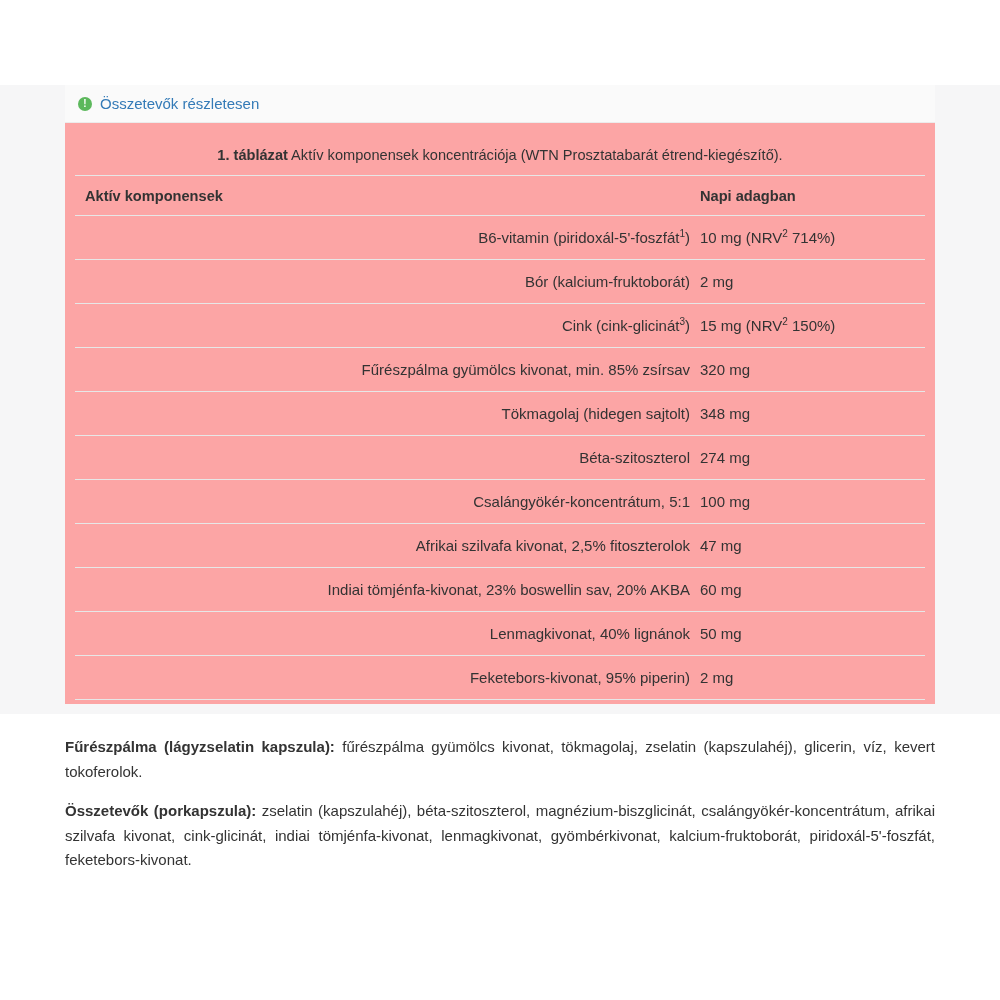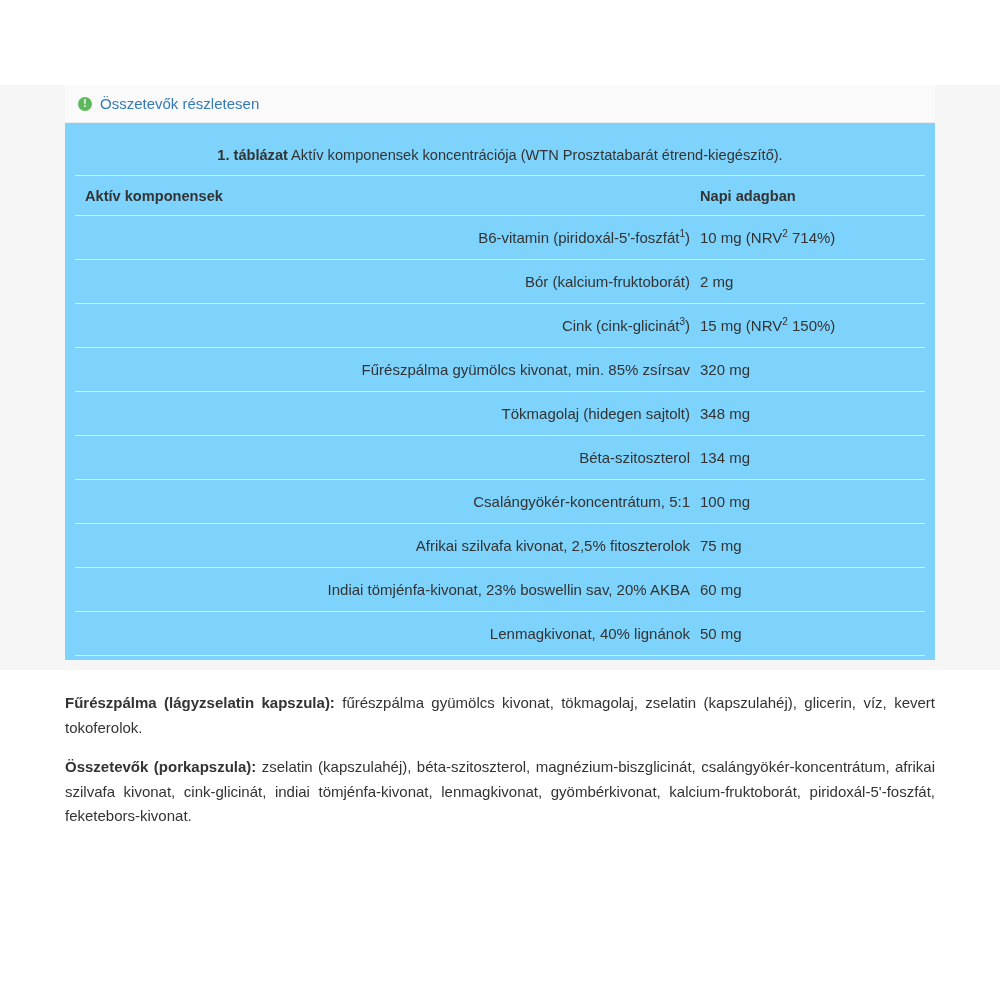--- a/index.html
+++ b/index.html
@@ -43,21 +43,21 @@
     font-size: 10px;
     font-weight: bold;
     line-height: 14px;
     display: inline-flex;
     align-items: center;
     justify-content: center;
     flex: 0 0 auto;
   }
   .panel-body {
     padding: 14px 10px 4px 10px;
-    background: #7dd3fc;
+    background: #fca5a5;
   }
   .table-caption {
     text-align: center;
     font-size: 14.6px;
     margin: 10px 0 12px 0;
     color: #333;
   }
   .table-caption b { font-weight: bold; }
   table.ingredients-table {
     width: 850px;
@@ -131,37 +131,41 @@
             <tr>
               <td class="col-component"><span>Fűrészpálma gyümölcs kivonat, min. 85% zsírsav</span></td>
               <td class="col-amount"><span>320 mg</span></td>
             </tr>
             <tr>
               <td class="col-component"><span>Tökmagolaj (hidegen sajtolt)</span></td>
               <td class="col-amount"><span>348 mg</span></td>
             </tr>
             <tr>
               <td class="col-component"><span>Béta-szitoszterol</span></td>
-              <td class="col-amount"><span>134 mg</span></td>
+              <td class="col-amount"><span>274 mg</span></td>
             </tr>
             <tr>
               <td class="col-component"><span>Csalángyökér-koncentrátum, 5:1</span></td>
               <td class="col-amount"><span>100 mg</span></td>
             </tr>
             <tr>
               <td class="col-component"><span>Afrikai szilvafa kivonat, 2,5% fitoszterolok</span></td>
-              <td class="col-amount"><span>75 mg</span></td>
+              <td class="col-amount"><span>47 mg</span></td>
             </tr>
             <tr>
               <td class="col-component"><span>Indiai tömjénfa-kivonat, 23% boswellin sav, 20% AKBA</span></td>
               <td class="col-amount"><span>60 mg</span></td>
             </tr>
             <tr>
               <td class="col-component"><span>Lenmagkivonat, 40% lignánok</span></td>
               <td class="col-amount"><span>50 mg</span></td>
+            </tr>
+            <tr>
+              <td class="col-component"><span>Feketebors-kivonat, 95% piperin)</span></td>
+              <td class="col-amount"><span>2 mg</span></td>
             </tr>
           </tbody>
       </table>
     </div>
   </div>
 </div>
 
 <div class="ingredients-text">
   <p>
     <b>Fűrészpálma (lágyzselatin kapszula):</b><span> fűrészpálma gyümölcs kivonat, tökmagolaj, zselatin (kapszulahéj), glicerin, víz, kevert tokoferolok.</span>

